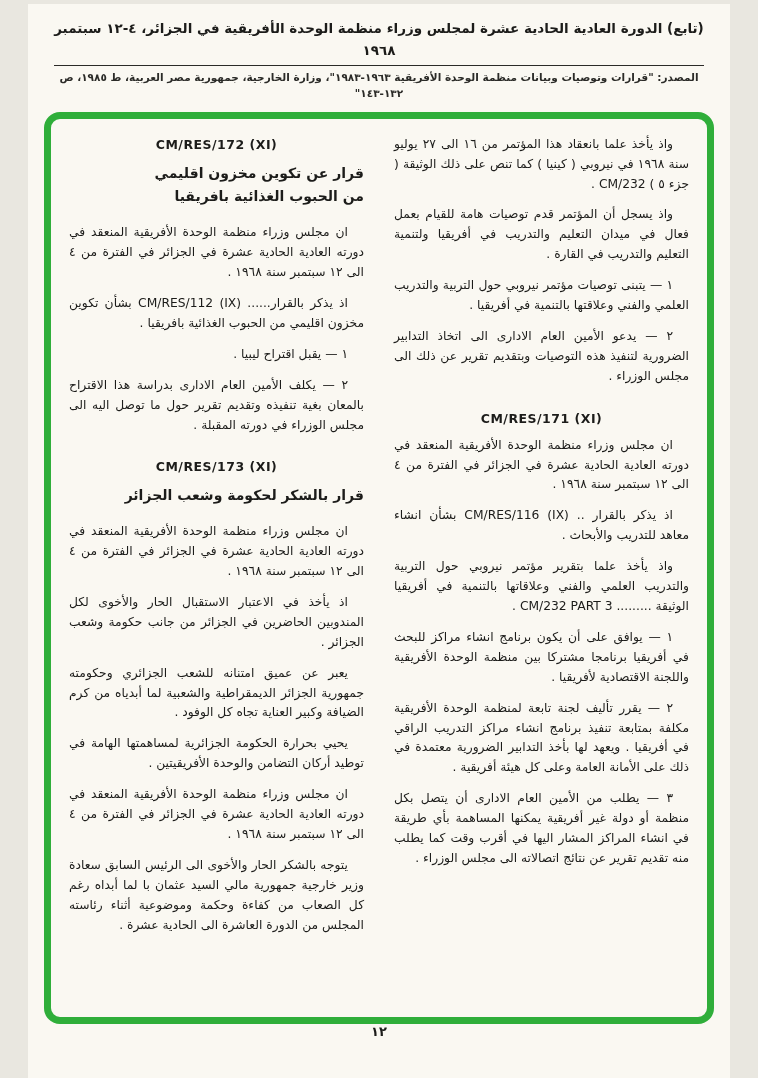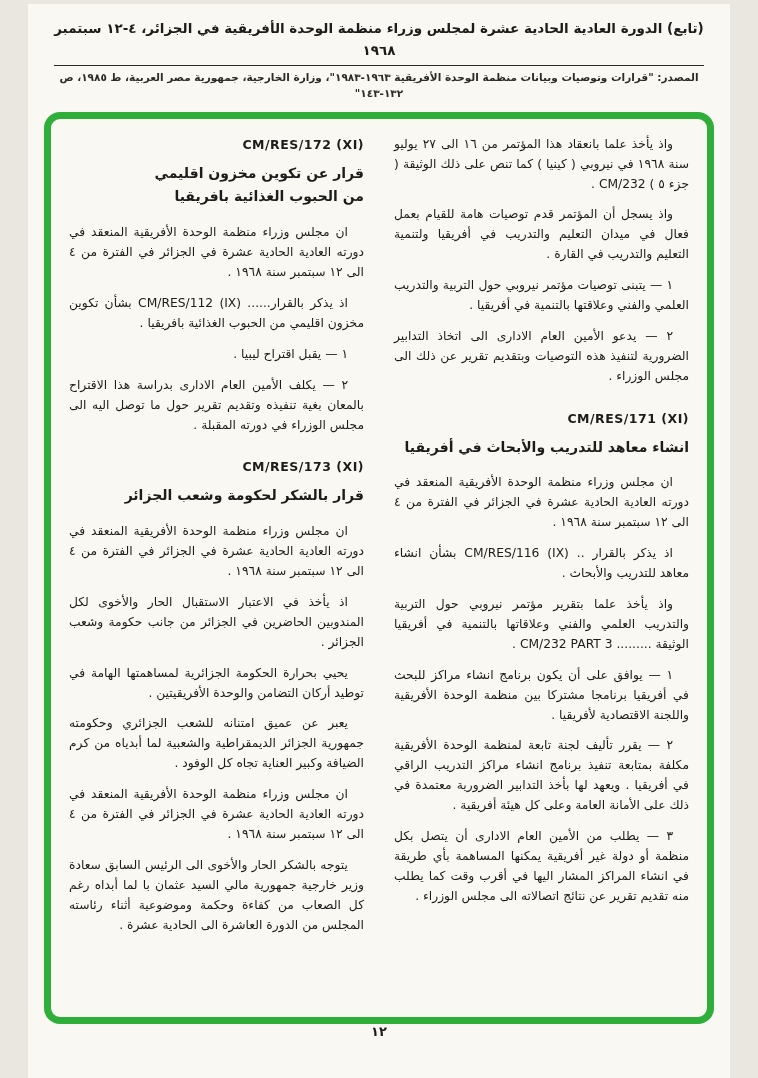--- a/index.html
+++ b/index.html
@@ -61,21 +61,21 @@
   .block.para {
     font-size: 12.3px;
     line-height: 1.62;
     text-align: justify;
     text-align-last: right;
     text-indent: 16px;
     margin: 0 0 11px 0;
   }
   .block.code {
     direction: ltr;
-    text-align: right;
+    text-align: center;
     font-weight: bold;
     font-size: 12.5px;
     letter-spacing: 0.5px;
     margin: 24px 0 10px 0;
   }
   .block.code:first-child {
     margin-top: 2px;
   }
   .block.title {
     text-align: right;
@@ -105,42 +105,41 @@
   </div>
 
   <div class="content-frame" style="border-color: rgb(47, 174, 58);">
     <div class="columns">
       <div class="column">
           <div class="block para">واذ يأخذ علما بانعقاد هذا المؤتمر من ١٦ الى ٢٧ يوليو سنة ١٩٦٨ في نيروبي ( كينيا ) كما تنص على ذلك الوثيقة ( جزء ٥ )   CM/232 .</div>
           <div class="block para">واذ يسجل أن المؤتمر قدم توصيات هامة للقيام بعمل فعال في ميدان التعليم والتدريب في أفريقيا ولتنمية التعليم والتدريب في القارة .</div>
           <div class="block para">١ — يتبنى توصيات مؤتمر نيروبي حول التربية والتدريب العلمي والفني وعلاقتها بالتنمية في أفريقيا .</div>
           <div class="block para">٢ — يدعو الأمين العام الادارى الى اتخاذ التدابير الضرورية لتنفيذ هذه التوصيات وبتقديم تقرير عن ذلك الى مجلس الوزراء .</div>
           <div class="block code">CM/RES/171  (XI)</div>
-          <div class="block title">انشاء معاهد للتدريب والأبحاث في أفريقيا</div>
           <div class="block para">ان مجلس وزراء منظمة الوحدة الأفريقية المنعقد في دورته العادية الحادية عشرة في الجزائر في الفترة من ٤ الى ١٢ سبتمبر سنة ١٩٦٨ .</div>
           <div class="block para">اذ يذكر بالقرار ..  CM/RES/116 (IX)  بشأن انشاء معاهد للتدريب والأبحاث .</div>
           <div class="block para">واذ يأخذ علما بتقرير مؤتمر نيروبي حول التربية والتدريب العلمي والفني وعلاقاتها بالتنمية في أفريقيا الوثيقة .........  CM/232 PART 3 .</div>
           <div class="block para">١ — يوافق على أن يكون برنامج انشاء مراكز للبحث في أفريقيا برنامجا مشتركا بين منظمة الوحدة الأفريقية واللجنة الاقتصادية لأفريقيا .</div>
           <div class="block para">٢ — يقرر تأليف لجنة تابعة لمنظمة الوحدة الأفريقية مكلفة بمتابعة تنفيذ برنامج انشاء مراكز التدريب الراقي في أفريقيا . ويعهد لها بأخذ التدابير الضرورية معتمدة في ذلك على الأمانة العامة وعلى كل هيئة أفريقية .</div>
           <div class="block para">٣ — يطلب من الأمين العام الادارى أن يتصل بكل منظمة أو دولة غير أفريقية يمكنها المساهمة بأي طريقة في انشاء المراكز المشار اليها في أقرب وقت كما يطلب منه تقديم تقرير عن نتائج اتصالاته الى مجلس الوزراء .</div>
         </div>
       <div class="column">
           <div class="block code">CM/RES/172  (XI)</div>
           <div class="block title">قرار عن تكوين مخزون اقليمي
 من الحبوب الغذائية بافريقيا</div>
           <div class="block para">ان مجلس وزراء منظمة الوحدة الأفريقية المنعقد في دورته العادية الحادية عشرة في الجزائر في الفترة من ٤ الى ١٢ سبتمبر سنة ١٩٦٨ .</div>
           <div class="block para">اذ يذكر بالقرار......  CM/RES/112 (IX)  بشأن تكوين مخزون اقليمي من الحبوب الغذائية بافريقيا .</div>
           <div class="block para">١ — يقبل اقتراح ليبيا .</div>
           <div class="block para">٢ — يكلف الأمين العام الادارى بدراسة هذا الاقتراح بالمعان بغية تنفيذه وتقديم تقرير حول ما توصل اليه الى مجلس الوزراء في دورته المقبلة .</div>
           <div class="block code">CM/RES/173  (XI)</div>
           <div class="block title">قرار بالشكر لحكومة وشعب الجزائر</div>
           <div class="block para">ان مجلس وزراء منظمة الوحدة الأفريقية المنعقد في دورته العادية الحادية عشرة في الجزائر في الفترة من ٤ الى ١٢ سبتمبر سنة ١٩٦٨ .</div>
           <div class="block para">اذ يأخذ في الاعتبار الاستقبال الحار والأخوى لكل المندوبين الحاضرين في الجزائر من جانب حكومة وشعب الجزائر .</div>
+          <div class="block para">يعبر عن عميق امتنانه للشعب الجزائري وحكومته جمهورية الجزائر الديمقراطية والشعبية لما أبدياه من كرم الضيافة وكبير العناية تجاه كل الوفود .</div>
           <div class="block para">يحيي بحرارة الحكومة الجزائرية لمساهمتها الهامة في توطيد أركان التضامن والوحدة الأفريقيتين .</div>
-          <div class="block para">يعبر عن عميق امتنانه للشعب الجزائري وحكومته جمهورية الجزائر الديمقراطية والشعبية لما أبدياه من كرم الضيافة وكبير العناية تجاه كل الوفود .</div>
           <div class="block para">ان مجلس وزراء منظمة الوحدة الأفريقية المنعقد في دورته العادية الحادية عشرة في الجزائر في الفترة من ٤ الى ١٢ سبتمبر سنة ١٩٦٨ .</div>
           <div class="block para">يتوجه بالشكر الحار والأخوى الى الرئيس السابق سعادة وزير خارجية جمهورية مالي السيد عثمان با لما أبداه رغم كل الصعاب من كفاءة وحكمة وموضوعية أثناء رئاسته المجلس من الدورة العاشرة الى الحادية عشرة .</div>
         </div>
     </div>
   </div>
 
   <div class="page-footer">
     <span>١٢</span>
   </div>
 

